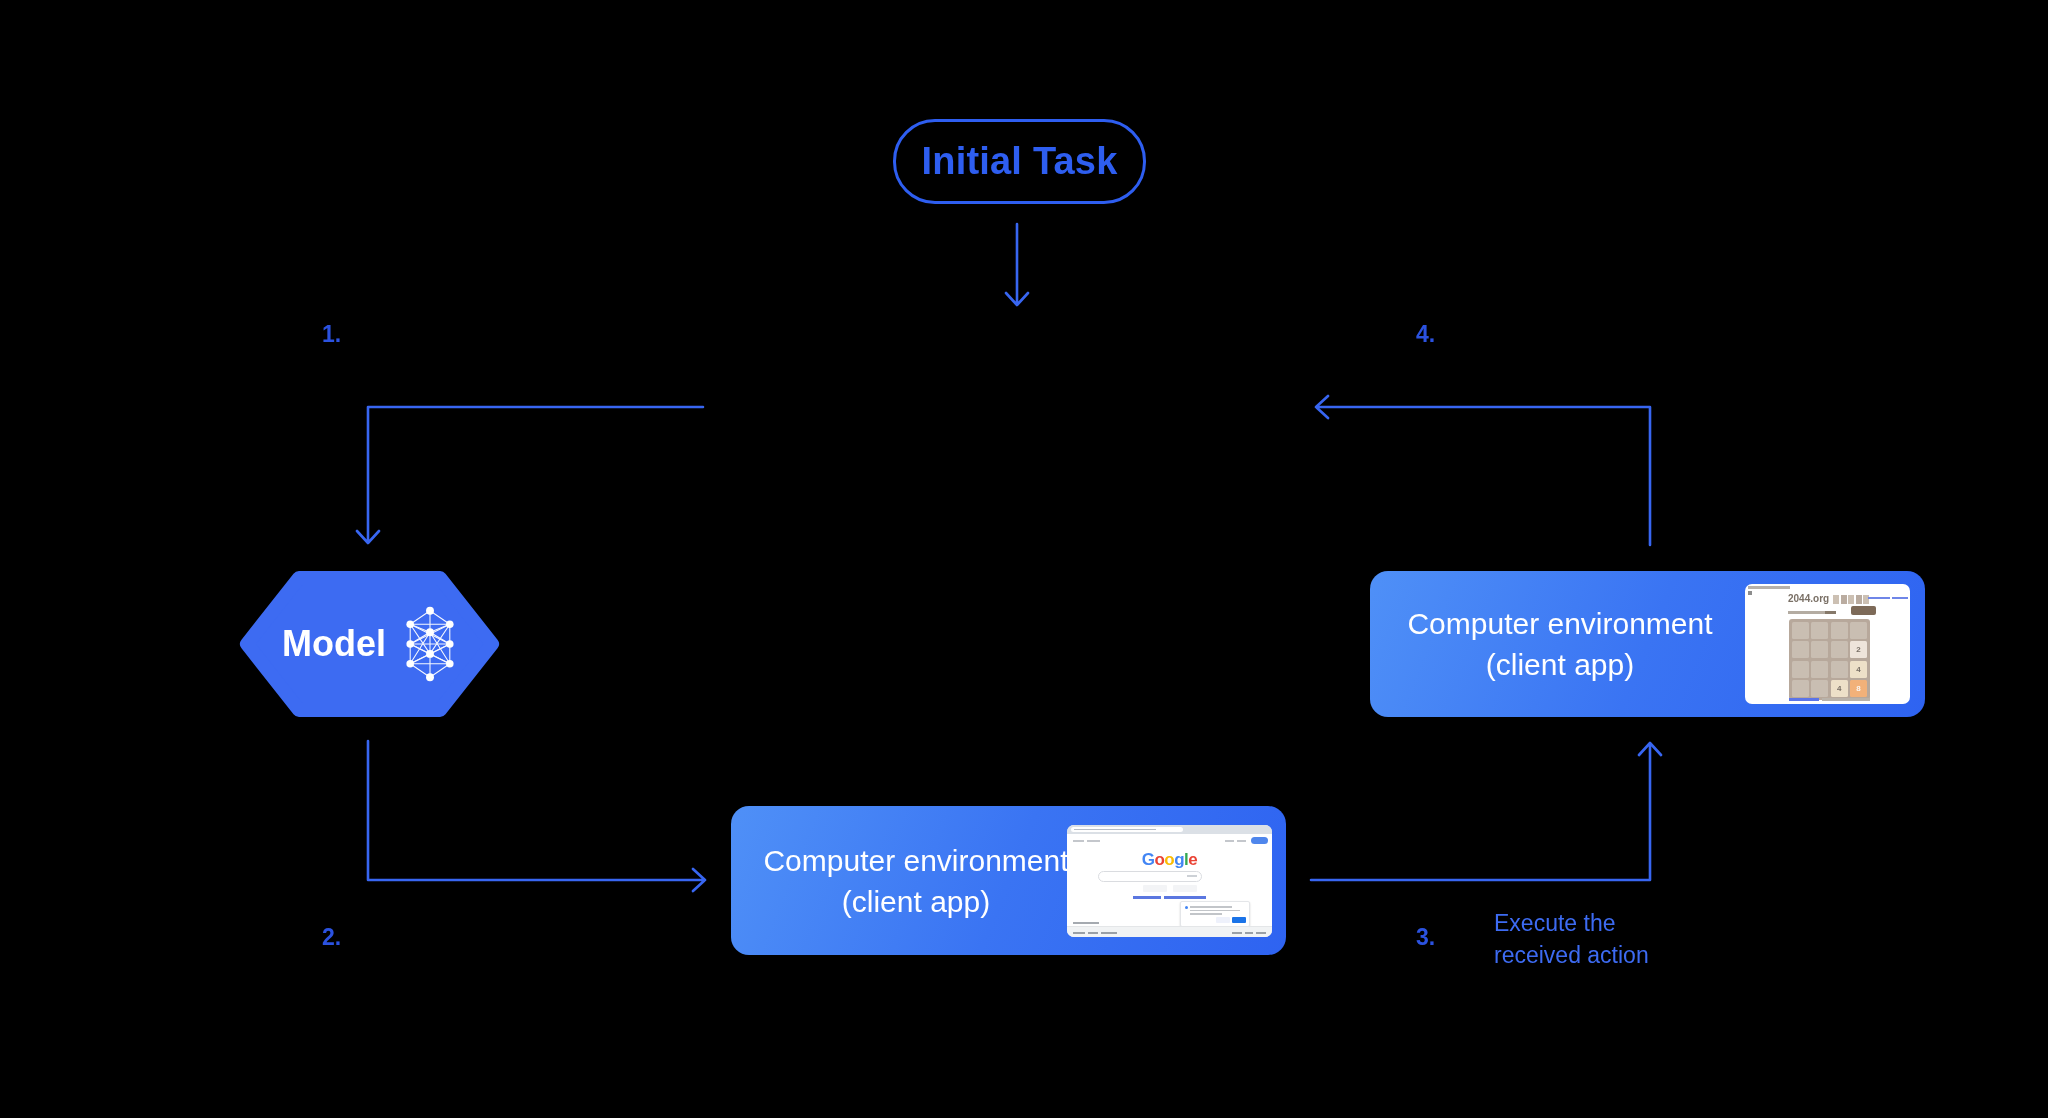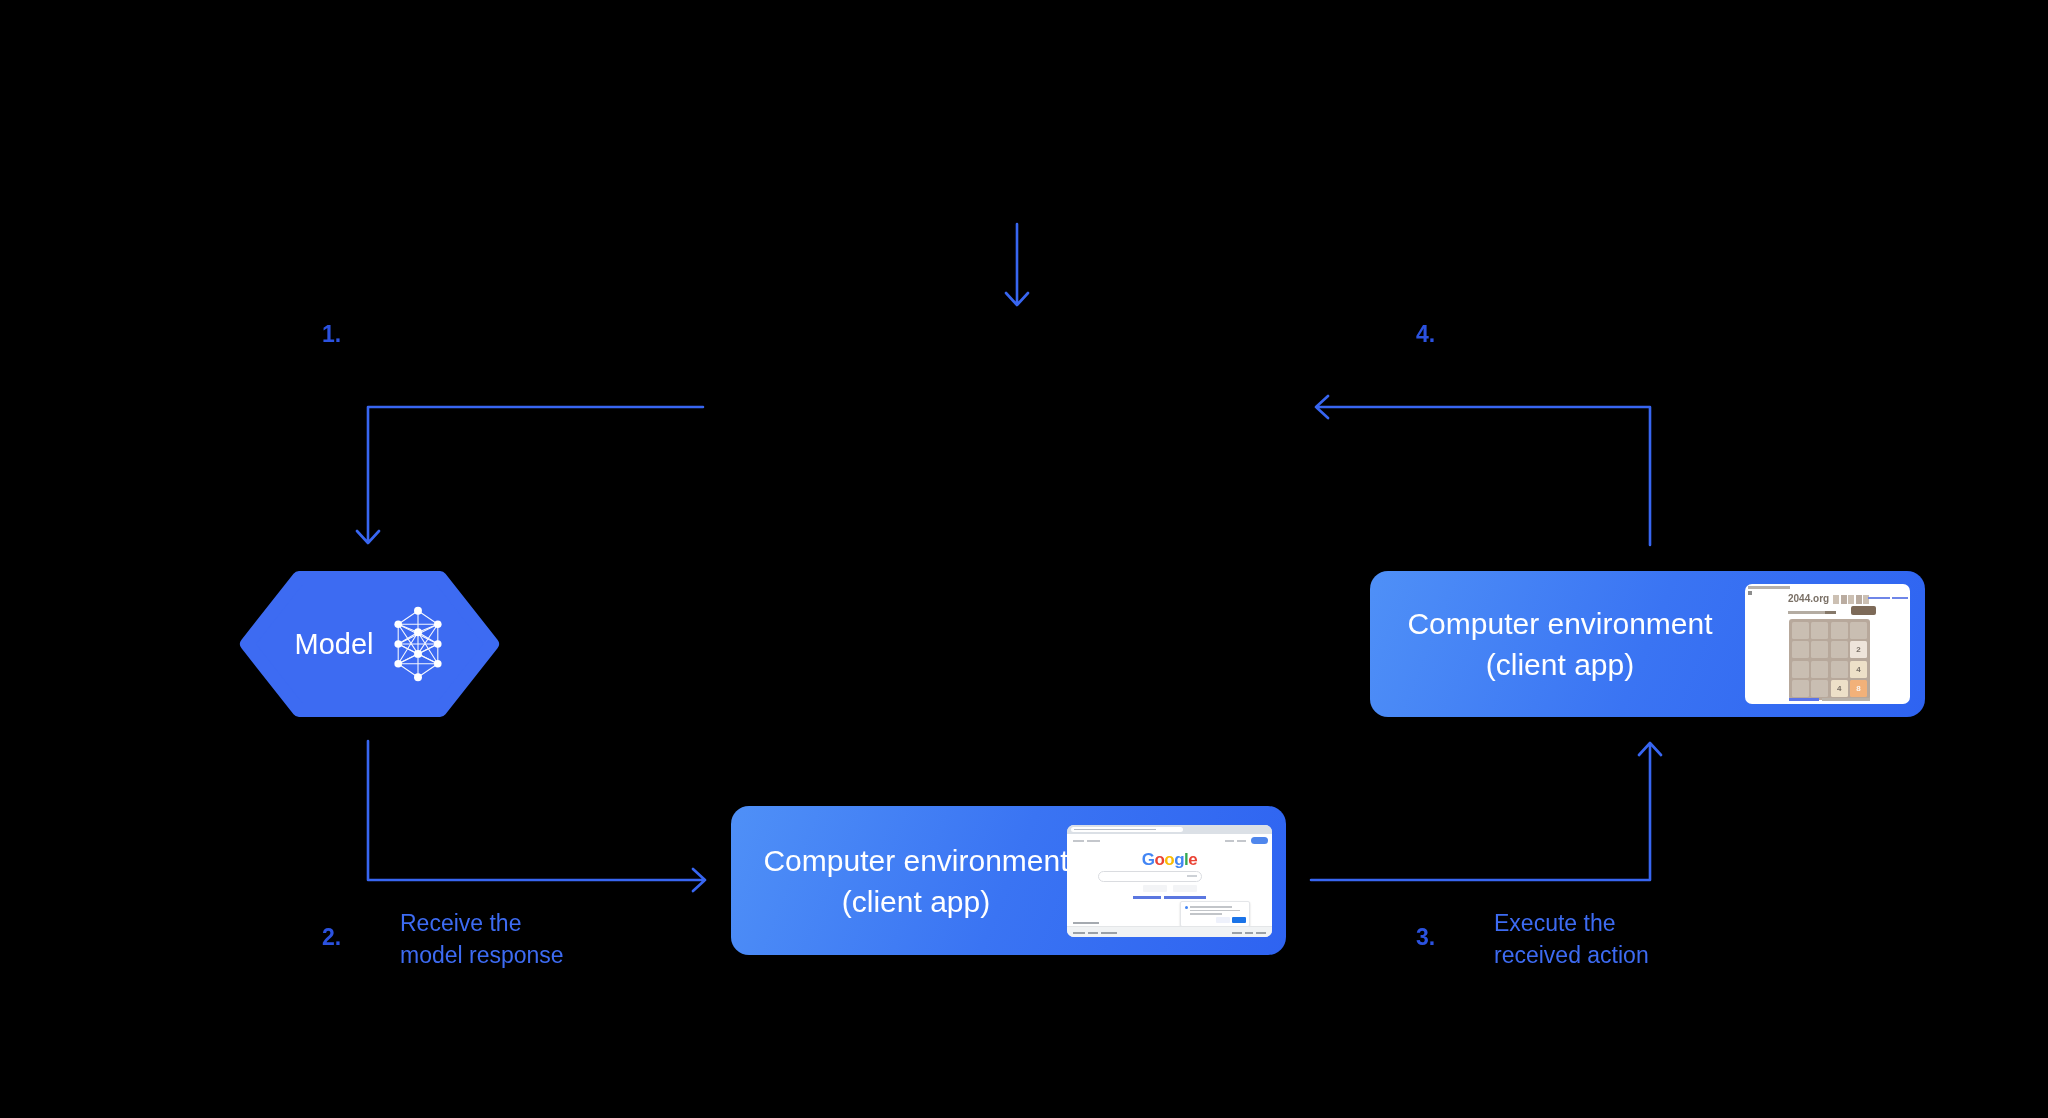--- a/index.html
+++ b/index.html
@@ -30,21 +30,21 @@
     position:absolute;inset:0;display:flex;flex-direction:column;
     align-items:center;justify-content:center;
     color:#ffffff;font-size:30px;line-height:41px;font-weight:400;
   }
 
   
   .hex{position:absolute;left:239px;top:570px;width:261px;height:148px;}
   .hex svg.hex-shape{position:absolute;left:0;top:0;}
   .hex-content{
     position:absolute;inset:0;display:flex;align-items:center;justify-content:center;gap:17px;
-    color:#ffffff;font-size:29px;font-weight:400;
+    color:#ffffff;font-size:36px;font-weight:700;
   }
 
   
   .envbox{
     position:absolute;border-radius:18px;
     background:linear-gradient(112deg,#4f90f7 0%,#3a74f3 50%,#2e63f1 100%);
   }
   .env-bottom{left:731px;top:806px;width:555px;height:149px;}
   .env-right{left:1370px;top:571px;width:555px;height:146px;}
   .env-text{
@@ -118,20 +118,23 @@
   <svg class="connectors" width="2048" height="1118" viewBox="0 0 2048 1118">
     <g stroke="#3866f1" stroke-width="2.6" fill="none" stroke-linecap="round" stroke-linejoin="round">
       <path d="M1017 224 V305 M1006 293 L1017 305 L1028 293"></path>
       <path d="M703 407 H368 V543 M357 531 L368 543 L379 531"></path>
       <path d="M368 741 V880 H705 M693 869 L705 880 L693 891"></path>
       <path d="M1311 880 H1650 V743 M1639 755 L1650 743 L1661 755"></path>
       <path d="M1650 545 V407 H1316 M1328 396 L1316 407 L1328 418"></path>
     </g>
   </svg>
 
+  <div class="pill">
+    <span>Initial Task</span>
+  </div>
 
 
   <div class="hex">
     <svg class="hex-shape" width="261" height="148" viewBox="0 0 261 148">
       <polygon points="8,74 60,8 201,8 253,74 201,140 60,140" fill="#3d6bf2" stroke="#3d6bf2" stroke-width="14" stroke-linejoin="round"></polygon>
     </svg>
     <div class="hex-content">
       <span>Model</span>
       <svg width="54" height="80" viewBox="0 0 60 84">
         <g stroke="#ffffff" stroke-width="1.2" opacity="0.95">
@@ -255,24 +258,20 @@
           <span class="blue"></span>
             <span class="grey"></span>
         </div>
       </div>
     </div>
   </div>
 
   <div id="num1" class="step-num">1.</div>
 
   <div id="num2" class="step-num">2.</div>
-  <div id="label2" class="step-label">
-    <div>Receive the</div>
-    <div>model response</div>
-  </div>
 
   <div id="num3" class="step-num">3.</div>
   <div id="label3" class="step-label">
     <div>Execute the</div>
     <div>received action</div>
   </div>
 
   <div id="num4" class="step-num">4.</div>
 
 </div>

